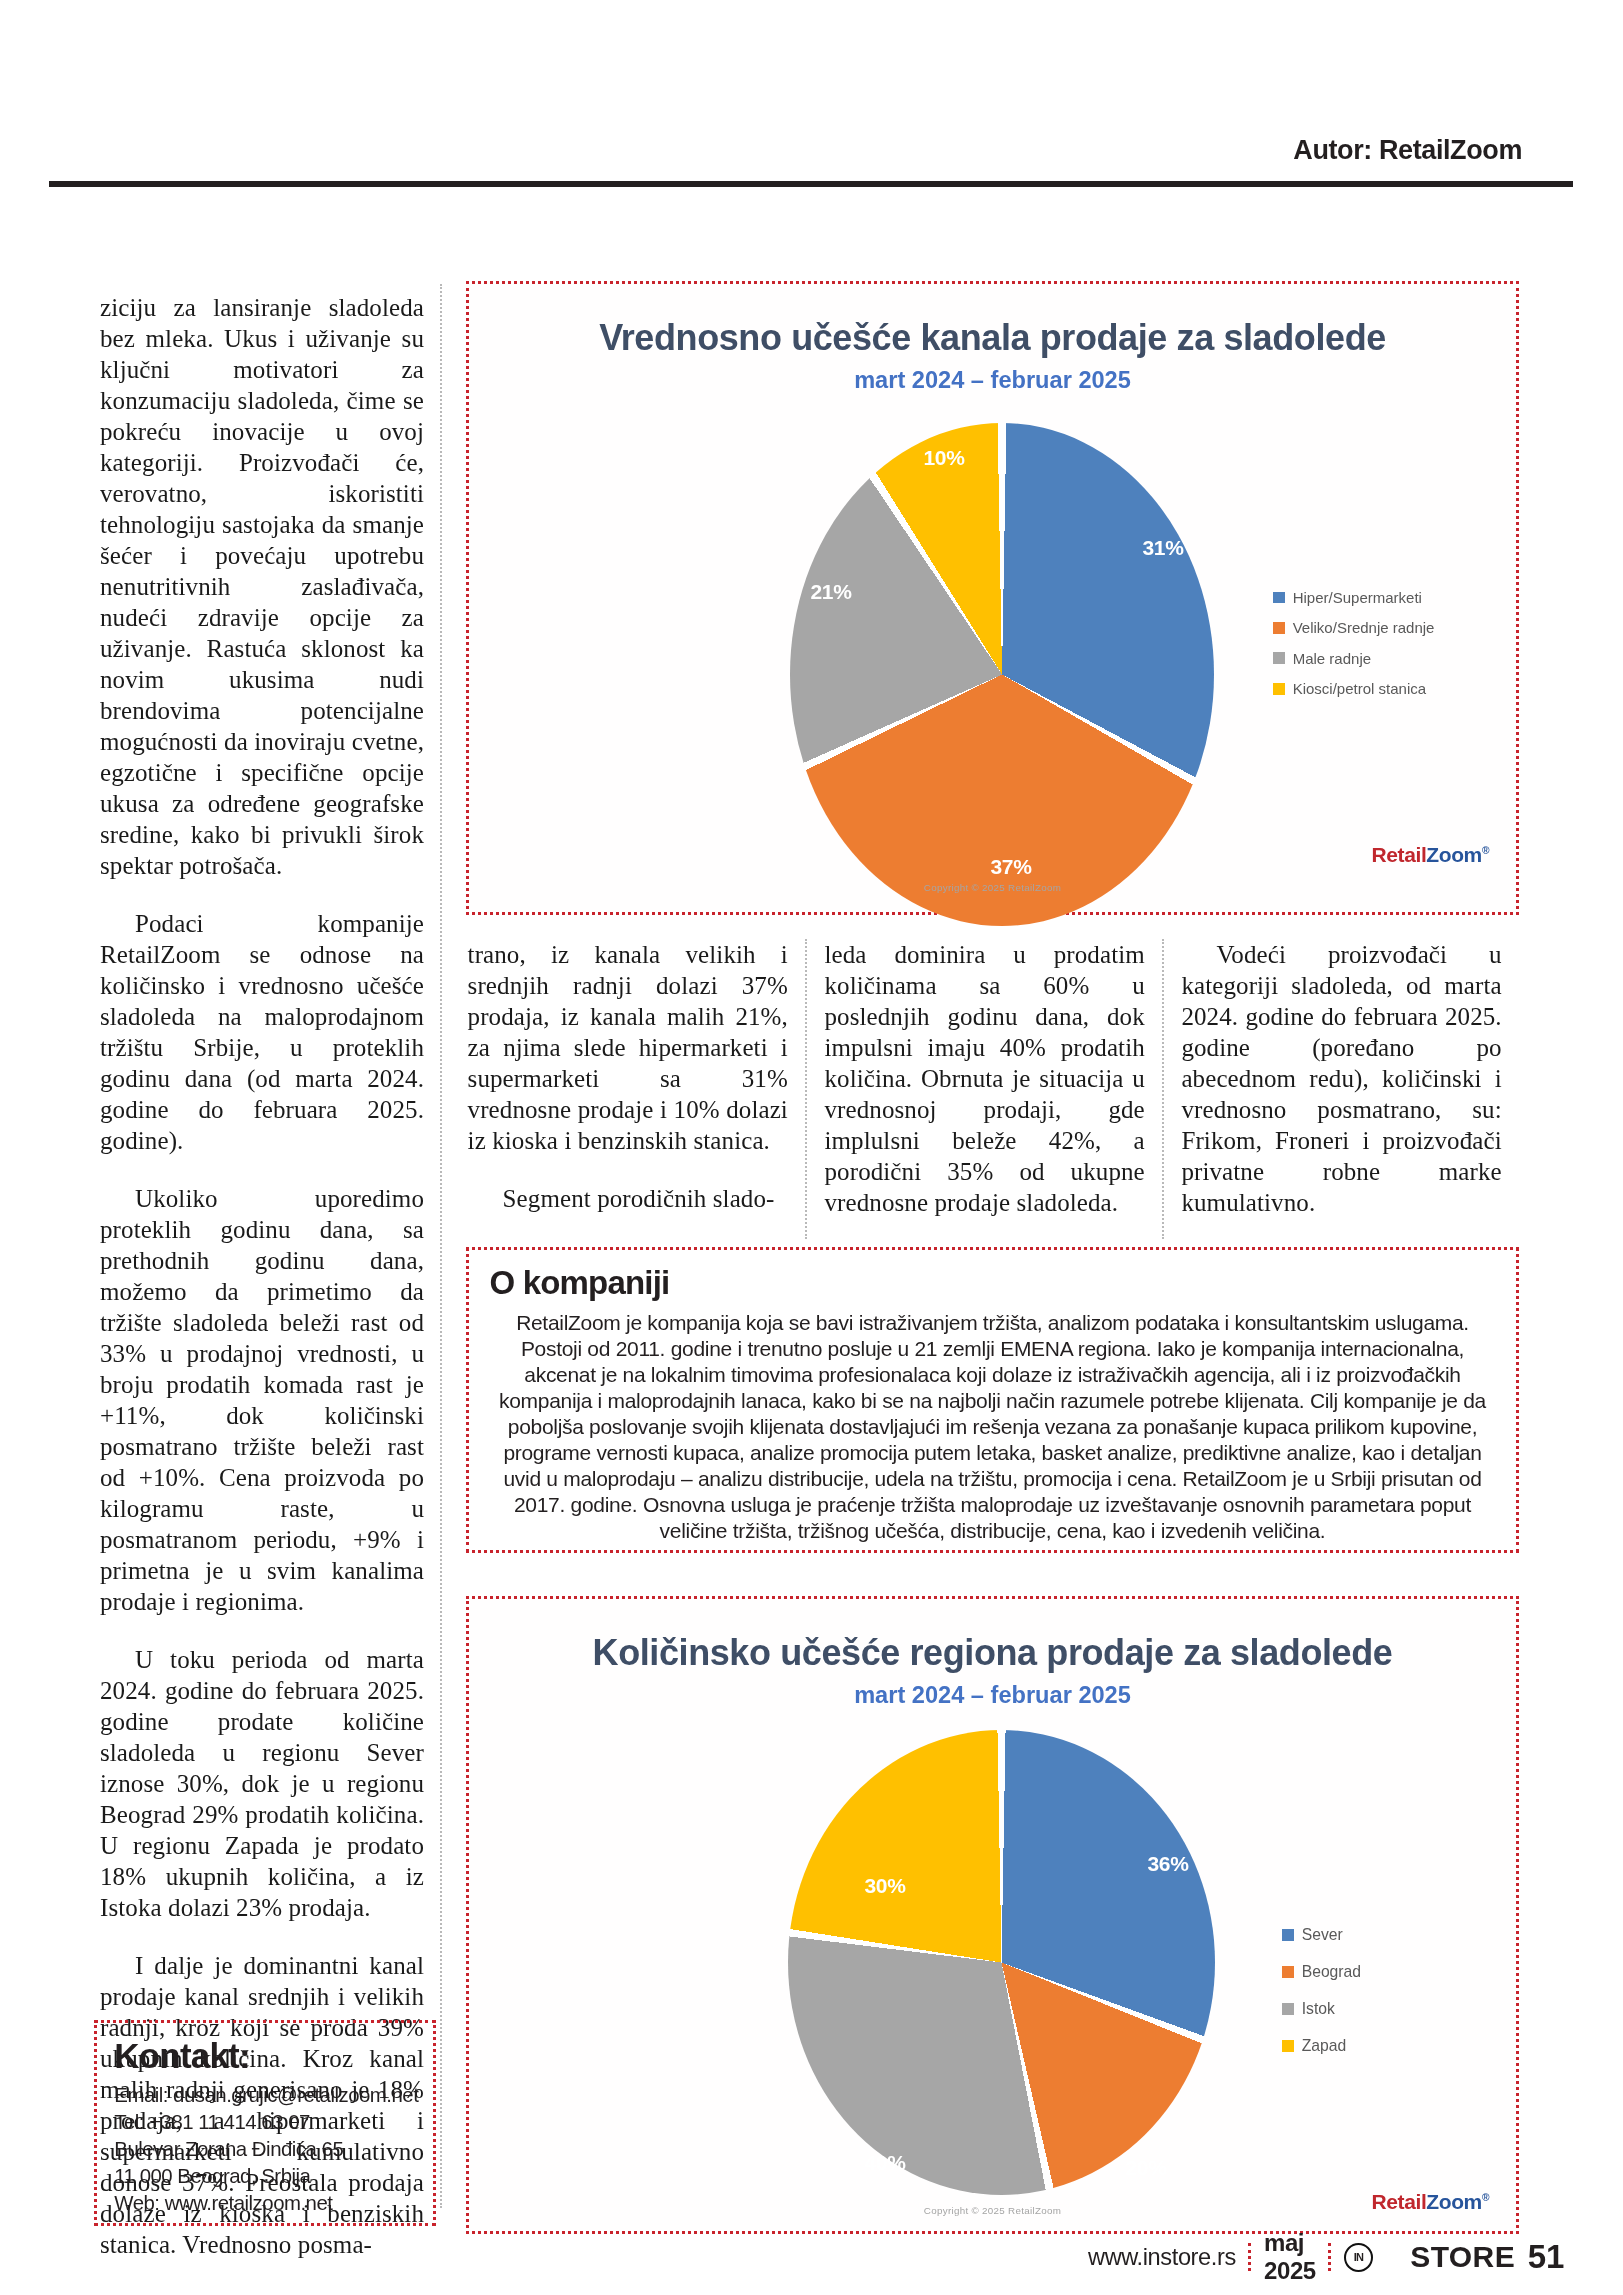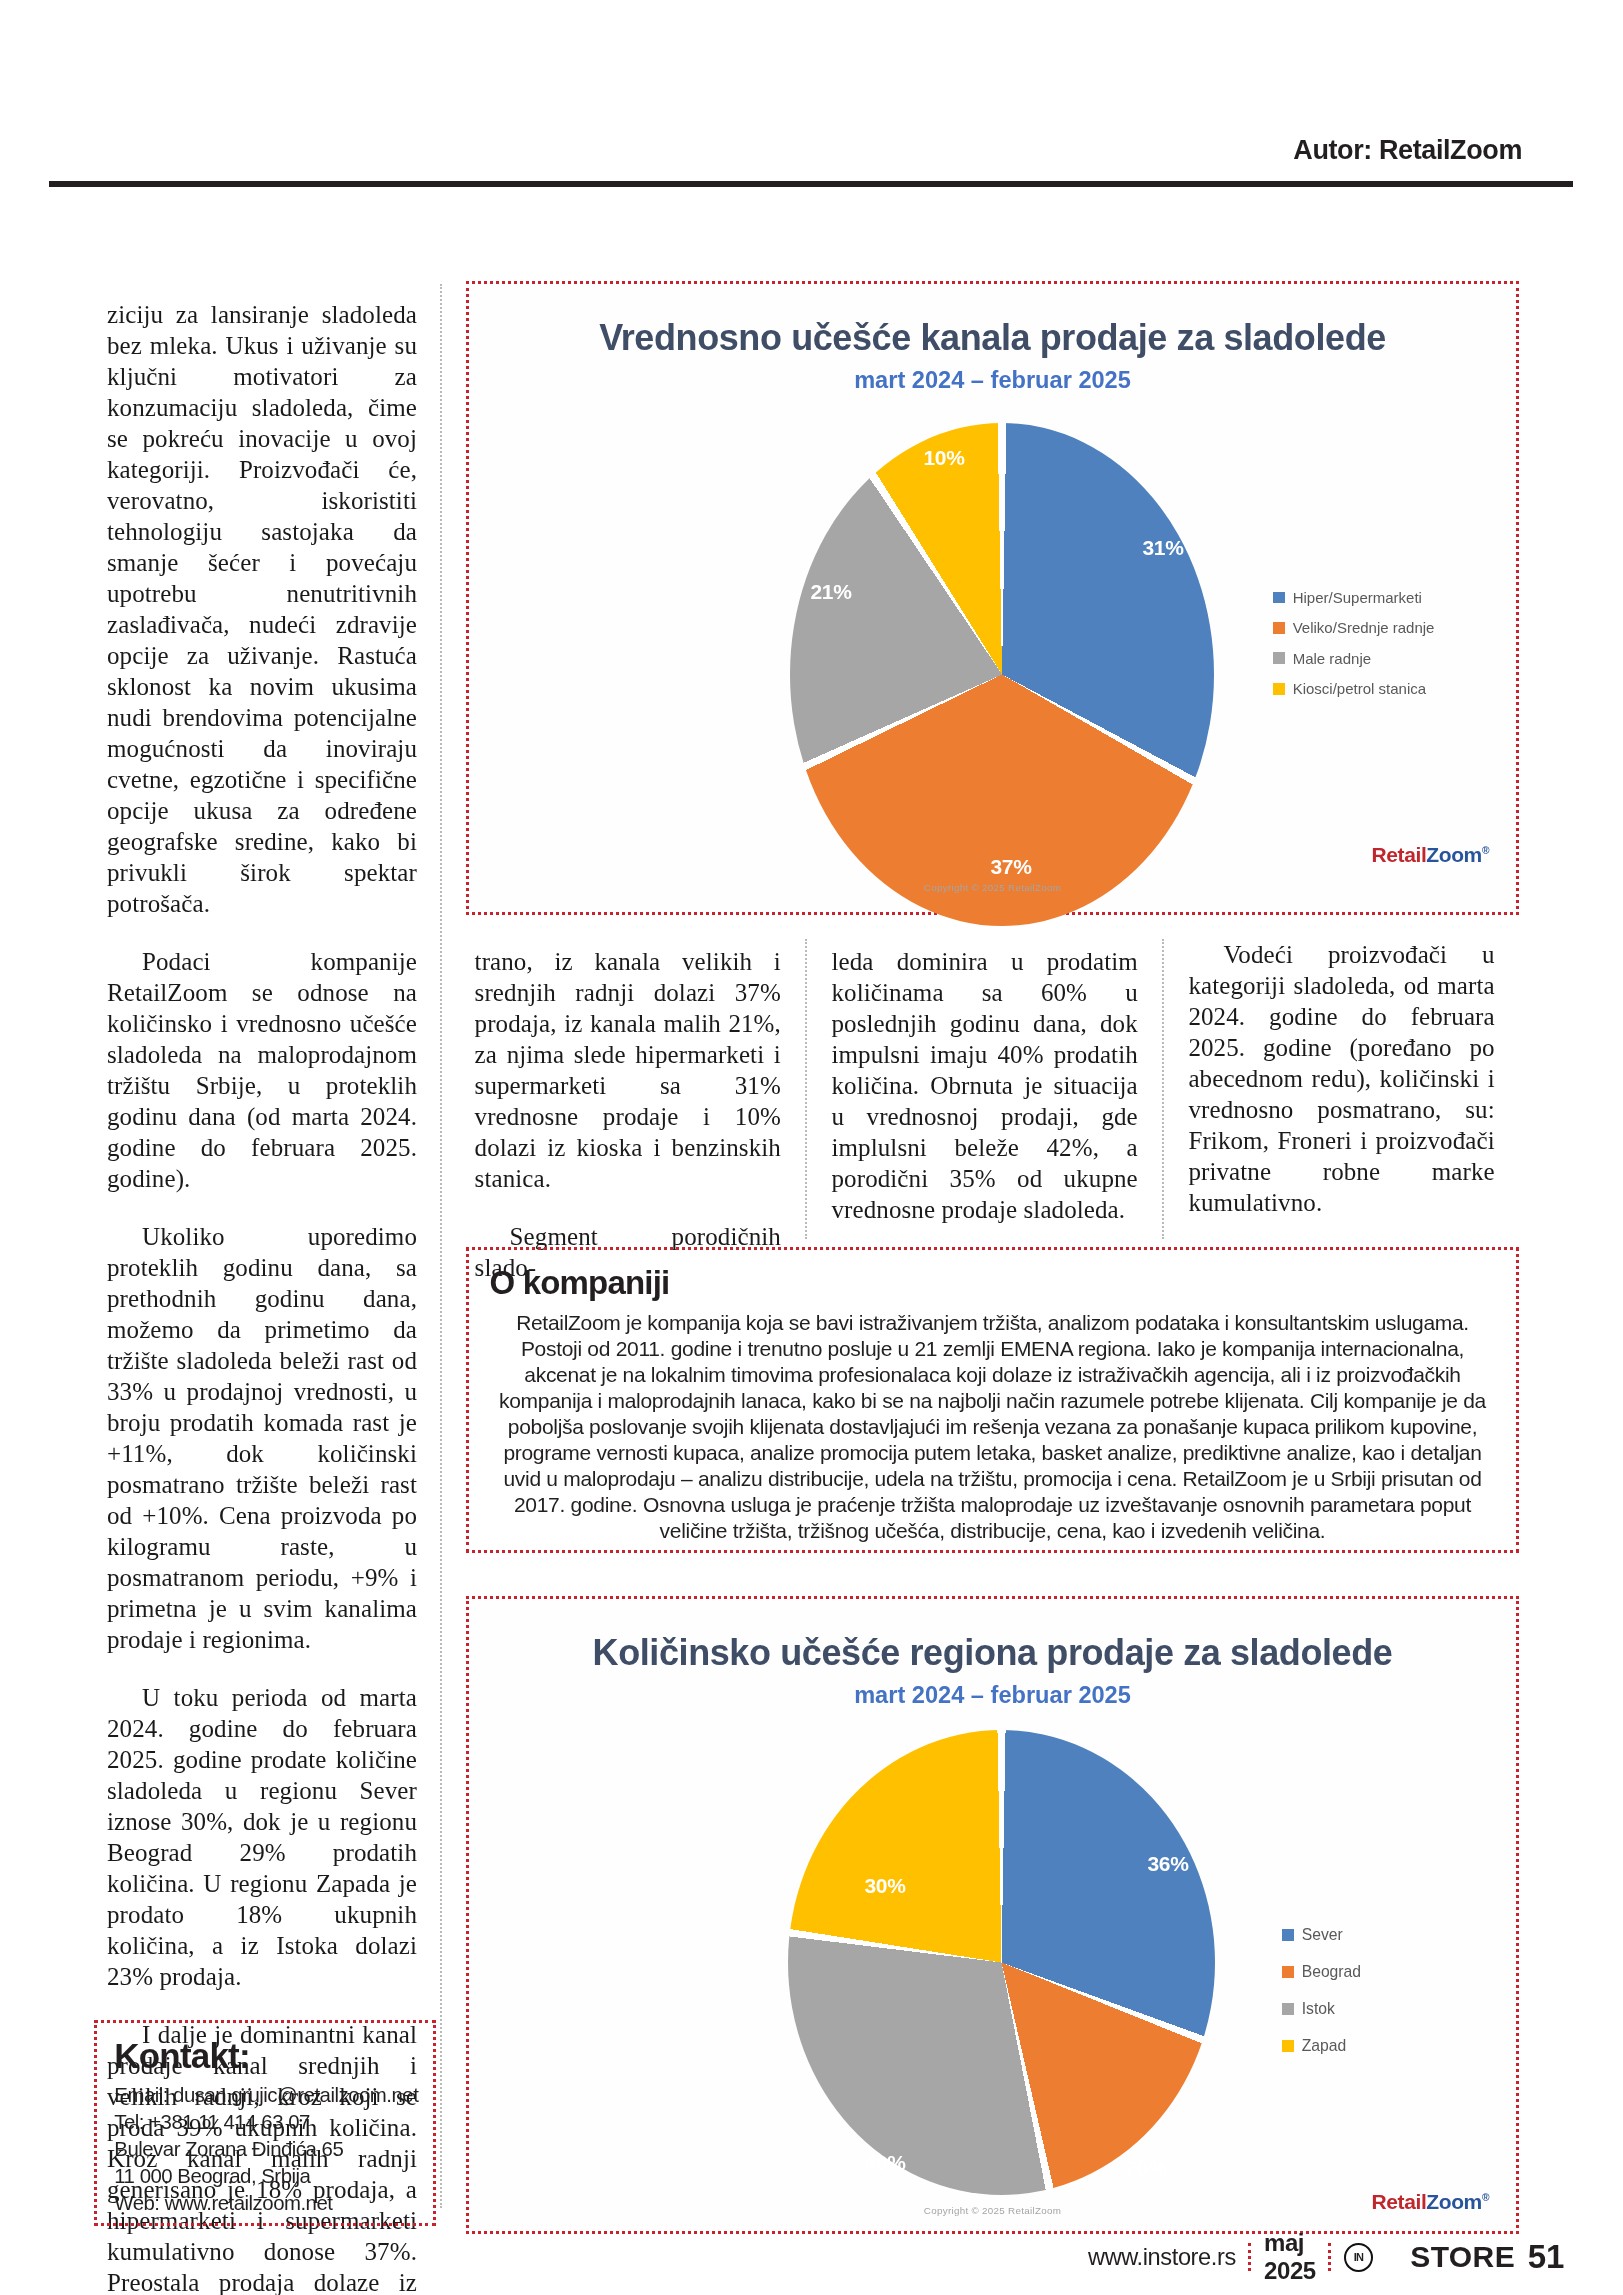--- a/index.html
+++ b/index.html
@@ -15,21 +15,21 @@
     font-size:27px; color:#231f20; letter-spacing:-0.4px;
   }
   .toprule{ position:absolute; left:49px; top:181px; width:1524px; height:5.5px; background:#231f20; }
 
   
   .vrule-main{ position:absolute; left:440px; top:284px; height:1924px; width:0; border-left:2.4px dotted #b9b9b9; }
 
   
   .leftcol{ position:absolute; left:100px; top:292px; width:324px; }
   .leftcol p, .mcol p{
-    margin:7px; font-size:25px; line-height:31px; text-align:justify; letter-spacing:0.1px;
+    margin:0; font-size:25px; line-height:31px; text-align:justify; letter-spacing:0.1px;
   }
   .leftcol p.indent, .mcol p.indent{ text-indent:35px; margin-top:27px; }
 
   
   .contact-box{
     position:absolute; left:94px; top:2020px; width:342px; height:206px; box-sizing:border-box;
     border:3.9px dotted #C8232C; padding:12.6px 17.3px;
     font-family:"Liberation Sans", sans-serif;
   }
   .contact-title{ font-size:35px; font-weight:bold; letter-spacing:-0.8px; color:#231f20; margin-bottom:6.3px; }

